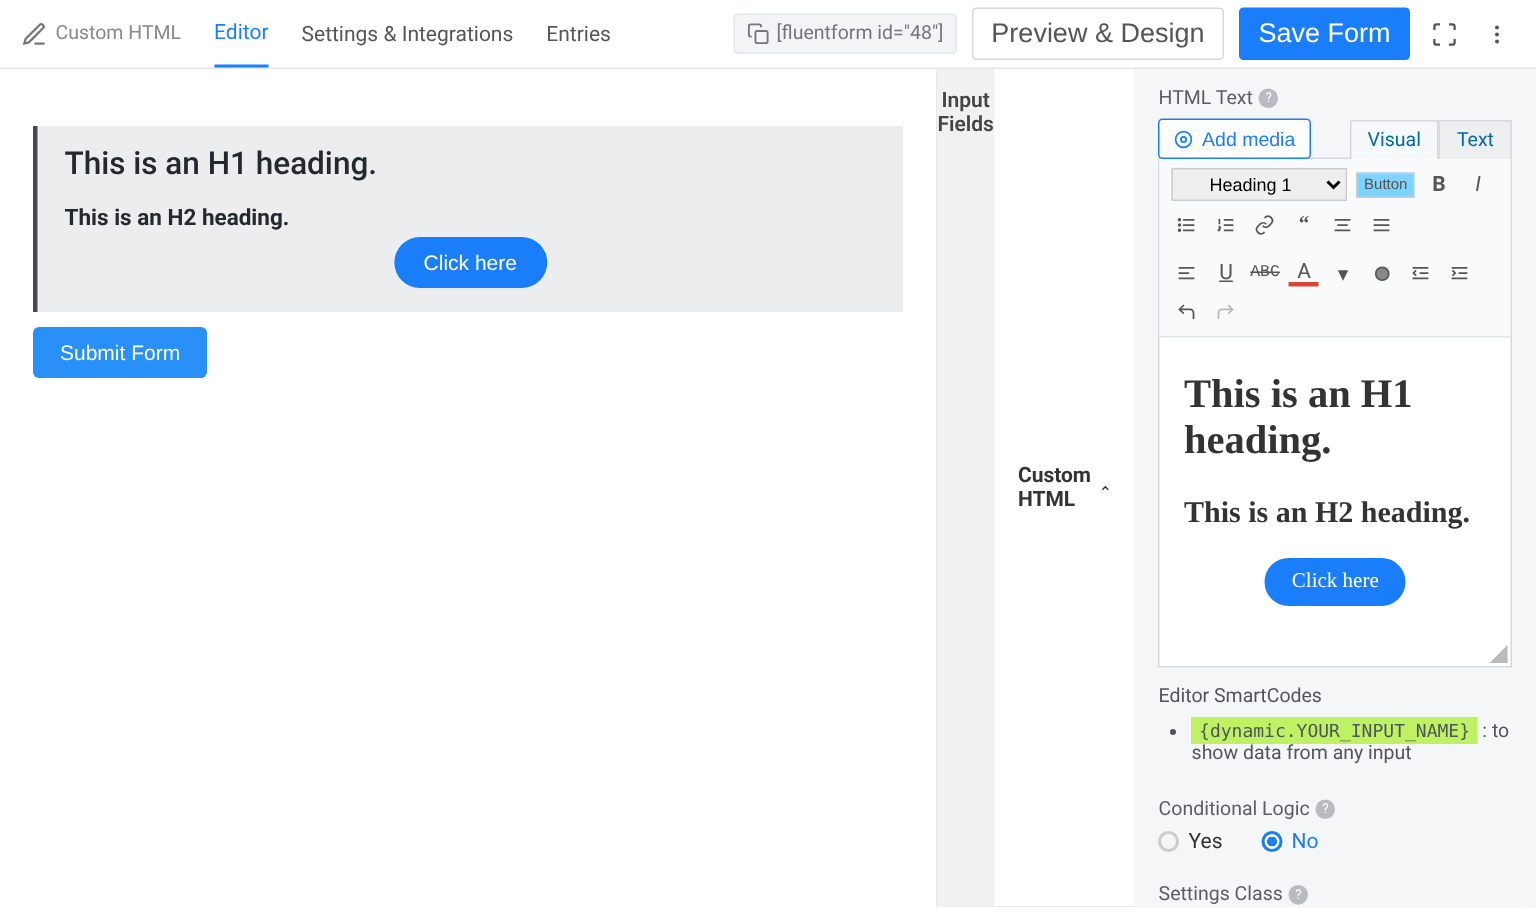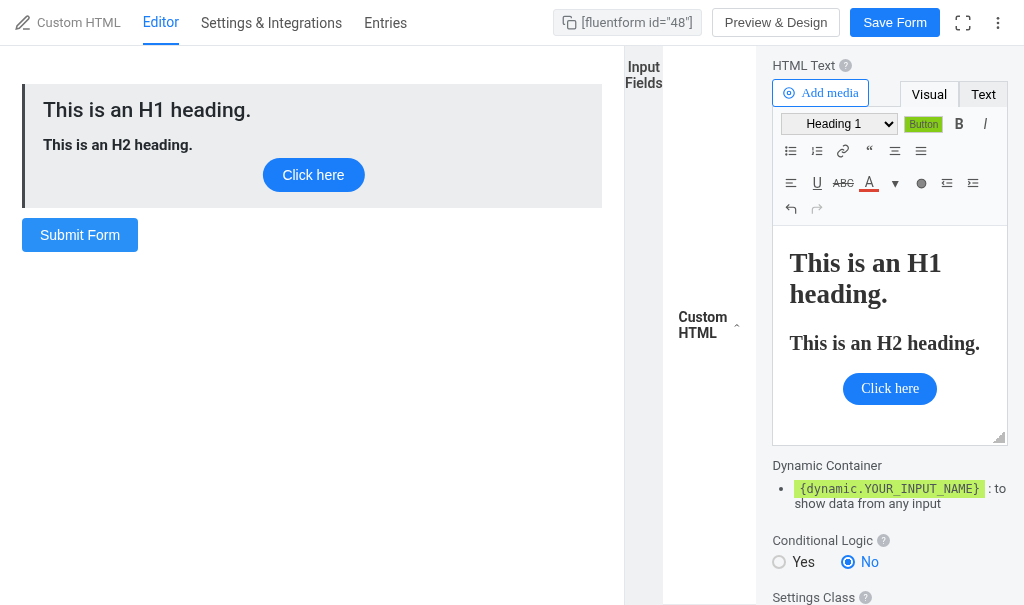--- a/index.html
+++ b/index.html
@@ -4,48 +4,48 @@
 <style>
   * { box-sizing: border-box; margin: 0; padding: 0; }
   body { font-family: -apple-system, BlinkMacSystemFont, "Segoe UI", Roboto, sans-serif; font-size: 14px; color: #333; background: #fff; width:1024px; height:605px; overflow:hidden; }
   .topbar { display:flex; align-items:center; height:46px; border-bottom:1px solid #e3e6ea; padding:0 14px; }
   .topbar .left { display:flex; align-items:center; gap:22px; }
   .topbar .left .brand { color:#888; font-size:13px; display:flex; align-items:center; gap:5px; }
   .nav-item { color:#565656; font-size:14px; font-weight:400; padding:13px 0; cursor:pointer; }
   .nav-item.active { color:#1a7efb; border-bottom:2px solid #1a7efb; }
   .topbar .right { margin-left:auto; display:flex; align-items:center; gap:10px; }
   .shortcode-box { background:#f3f4f6; border:1px solid #e3e6ea; border-radius:3px; padding:5px 8px; color:#72777c; font-size:13px; display:flex; align-items:center; gap:5px;}
-  .btn { border:1px solid #d5d8dc; background:#fff; border-radius:3px; padding:6px 12px; font-size:13px; color:#555; cursor:pointer; }
+  .btn { border:1px solid #d5d8dc; background:#fff; border-radius:3px; padding:6px 12px; font-size:18px; color:#555; cursor:pointer; }
   .btn.primary { background:#1a7efb; border-color:#1a7efb; color:#fff; font-weight:500; }
   .icon-box { width:18px; height:18px; color:#777; }
   .icon-btn { padding:4px; display:flex; align-items:center; justify-content:center; color:#555; cursor:pointer;}
   .main { display:flex; height:calc(605px - 46px); }
   .canvas { flex:1; padding:38px 22px; }
   .form-block { background:#ecedef; border-left:3px solid #464a4f; padding:14px 18px 18px; position:relative; }
   .form-block h1 { font-size:21px; font-weight:500; color:#24292e; margin-bottom:14px;}
   .form-block h2 { font-size:15px; font-weight:700; color:#24292e; }
   .pill-btn { background:#1a7efb; color:#fff; border:none; border-radius:22px; padding:9px 20px; font-size:14px; cursor:pointer; }
   .form-block .click-here { position:absolute; left:50%; transform:translateX(-50%); bottom:16px; }
   .submit-btn { background:#2990f7; color:#fff; border:none; border-radius:4px; padding:9px 18px; font-size:14px; margin-top:10px; cursor:pointer;}
   .sidebar { width:400px; border-left:1px solid #e3e6ea; background:#fff; display:flex; flex-direction:row; overflow-y:auto; }
   .side-tabs { display:flex; background:#f0f1f3; }
   .side-tab { flex:1; text-align:center; padding:13px 0; font-size:14px; font-weight:600; color:#444; cursor:pointer; }
   .side-tab.active { background:#fff; color:#1a7efb; border-bottom:2px solid #1a7efb; }
   .accordion-header { display:flex; justify-content:space-between; align-items:center; padding:11px 16px; font-weight:700; font-size:14px; background:#fff; border-bottom:1px solid #e8eaed; cursor:pointer;}
   .panel-body { background:#f5f6f7; padding:12px 16px 20px; }
   .field-label { font-size:13px; color:#5a5e63; margin-bottom:6px; display:flex; align-items:center; gap:4px;}
   .help-icon { width:13px; height:13px; border-radius:50%; background:#b8bcc2; color:#fff; font-size:9px; display:inline-flex; align-items:center; justify-content:center; }
-  .media-btn { background:#fff; border:1px solid #1a7efb; color:#1a7efb; border-radius:3px; padding:5px 9px; font-size:13px; display:inline-flex; align-items:center; gap:5px; cursor:pointer; margin-right:6px;font-family:Liberation Serif, serif;}
+  .media-btn { background:#fff; border:1px solid #1a7efb; color:#1a7efb; border-radius:3px; padding:5px 9px; font-size:13px; display:inline-flex; align-items:center; gap:5px; cursor:pointer; margin-right:6px;}
   .editor-tabs { display:inline-flex; gap:0; }
-  .editor-tab { background:#eceef0; border:1px solid #d5d8dc; border-bottom:none; padding:5px 11px; font-size:13px; color:#000000; cursor:pointer;}
+  .editor-tab { background:#eceef0; border:1px solid #d5d8dc; border-bottom:none; padding:5px 11px; font-size:13px; color:#0369a1; cursor:pointer;}
   .editor-tab.active { background:#f7f8f9; }
   .editor-wrap { border:1px solid #d5d8dc; background:#fff; margin-top:-1px;}
   .toolbar { display:flex; flex-wrap:wrap; align-items:center; gap:6px; padding:6px 8px; border-bottom:1px solid #e3e6ea; background:#f9fafb; }
   .toolbar select { font-size:12px; padding:2px 20px; border:1px solid #ccc; }
-  .tb-btn-sm { border:1px solid #ccc; background:#84cc16; font-size:10px; padding:2px 4px; color:#555; cursor:pointer; }
+  .tb-btn-sm { border:1px solid #ccc; background:#7dd3fc; font-size:10px; padding:2px 4px; color:#555; cursor:pointer; }
   .tb-icon { width:20px; height:20px; display:flex; align-items:center; justify-content:center; color:#555; cursor:pointer; font-size:14px;}
   .editor-content { padding:22px 16px 40px; font-family: Georgia, serif; position:relative; min-height:160px;}
   .editor-content .eh1 { font-size:27px; font-weight:700; margin-bottom:22px;}
   .editor-content .eh2 { font-size:20px; font-weight:700; margin-bottom:18px;}
   .editor-content .click-pill { background:#1a7efb; color:#fff; border-radius:22px; padding:8px 18px; font-size:14px; display:inline-block; font-family: Georgia, serif;}
   .resize-handle { position:absolute; right:2px; bottom:2px; width:12px; height:12px; background:linear-gradient(135deg, transparent 50%, #bbb 50%); }
   .smart-label { font-size:13px; color:#50555a; margin-top:12px; }
   .smart-list { margin:8px 0 0 22px; font-size:13px; color:#50555a; }
   .smart-code { background:#bef264; padding:2px 5px; font-family: monospace; font-size:12px; }
   .radio-row { display:flex; gap:26px; align-items:flex-end; margin-top:4px;}
@@ -190,21 +190,21 @@
           <span class="tb-icon">
               <svg width="14" height="14" viewBox="0 0 24 24" fill="none" stroke="currentColor" stroke-width="2">
                 <line x1="3" y1="6" x2="21" y2="6"></line>
                 <line x1="3" y1="12" x2="15" y2="12"></line>
                 <line x1="3" y1="18" x2="21" y2="18"></line>
               </svg>
             </span>
           <span class="tb-icon">
               <u>U</u>
             </span>
-          <span class="tb-icon" style="font-size:11px;">
+          <span class="tb-icon" style="font-size:11px;font-family:Liberation Mono, monospace;">
               <s>ABC</s>
             </span>
           <span class="tb-icon" style="border-bottom:3px solid #d43; height:17px;">A</span>
           <span class="tb-icon">▾</span>
           <span class="tb-icon">
               <svg width="13" height="13" viewBox="0 0 24 24" fill="none" stroke="currentColor" stroke-width="2">
                 <path d="M6 6l12 12M6 18L18 6" stroke="#fff"></path>
                 <circle cx="12" cy="12" r="8" fill="#888"></circle>
               </svg>
             </span>
@@ -238,21 +238,21 @@
             </span>
         </div>
         <div class="editor-content">
           <div class="eh1">This is an H1 heading.</div>
           <div class="eh2">This is an H2 heading.</div>
           <div style="text-align:center;"><span class="click-pill">Click here</span></div>
           <div class="resize-handle"></div>
         </div>
       </div>
 
-      <div class="smart-label">Dynamic Container</div>
+      <div class="smart-label">Editor SmartCodes</div>
       <ul class="smart-list">
         <li>
           <span class="smart-code">{dynamic.YOUR_INPUT_NAME}</span>
           <span>: to show data from any input</span>
         </li>
       </ul>
 
       <div class="field-label" style="margin-top:22px;">
         <span>Conditional Logic</span>
         <span class="help-icon">?</span>

